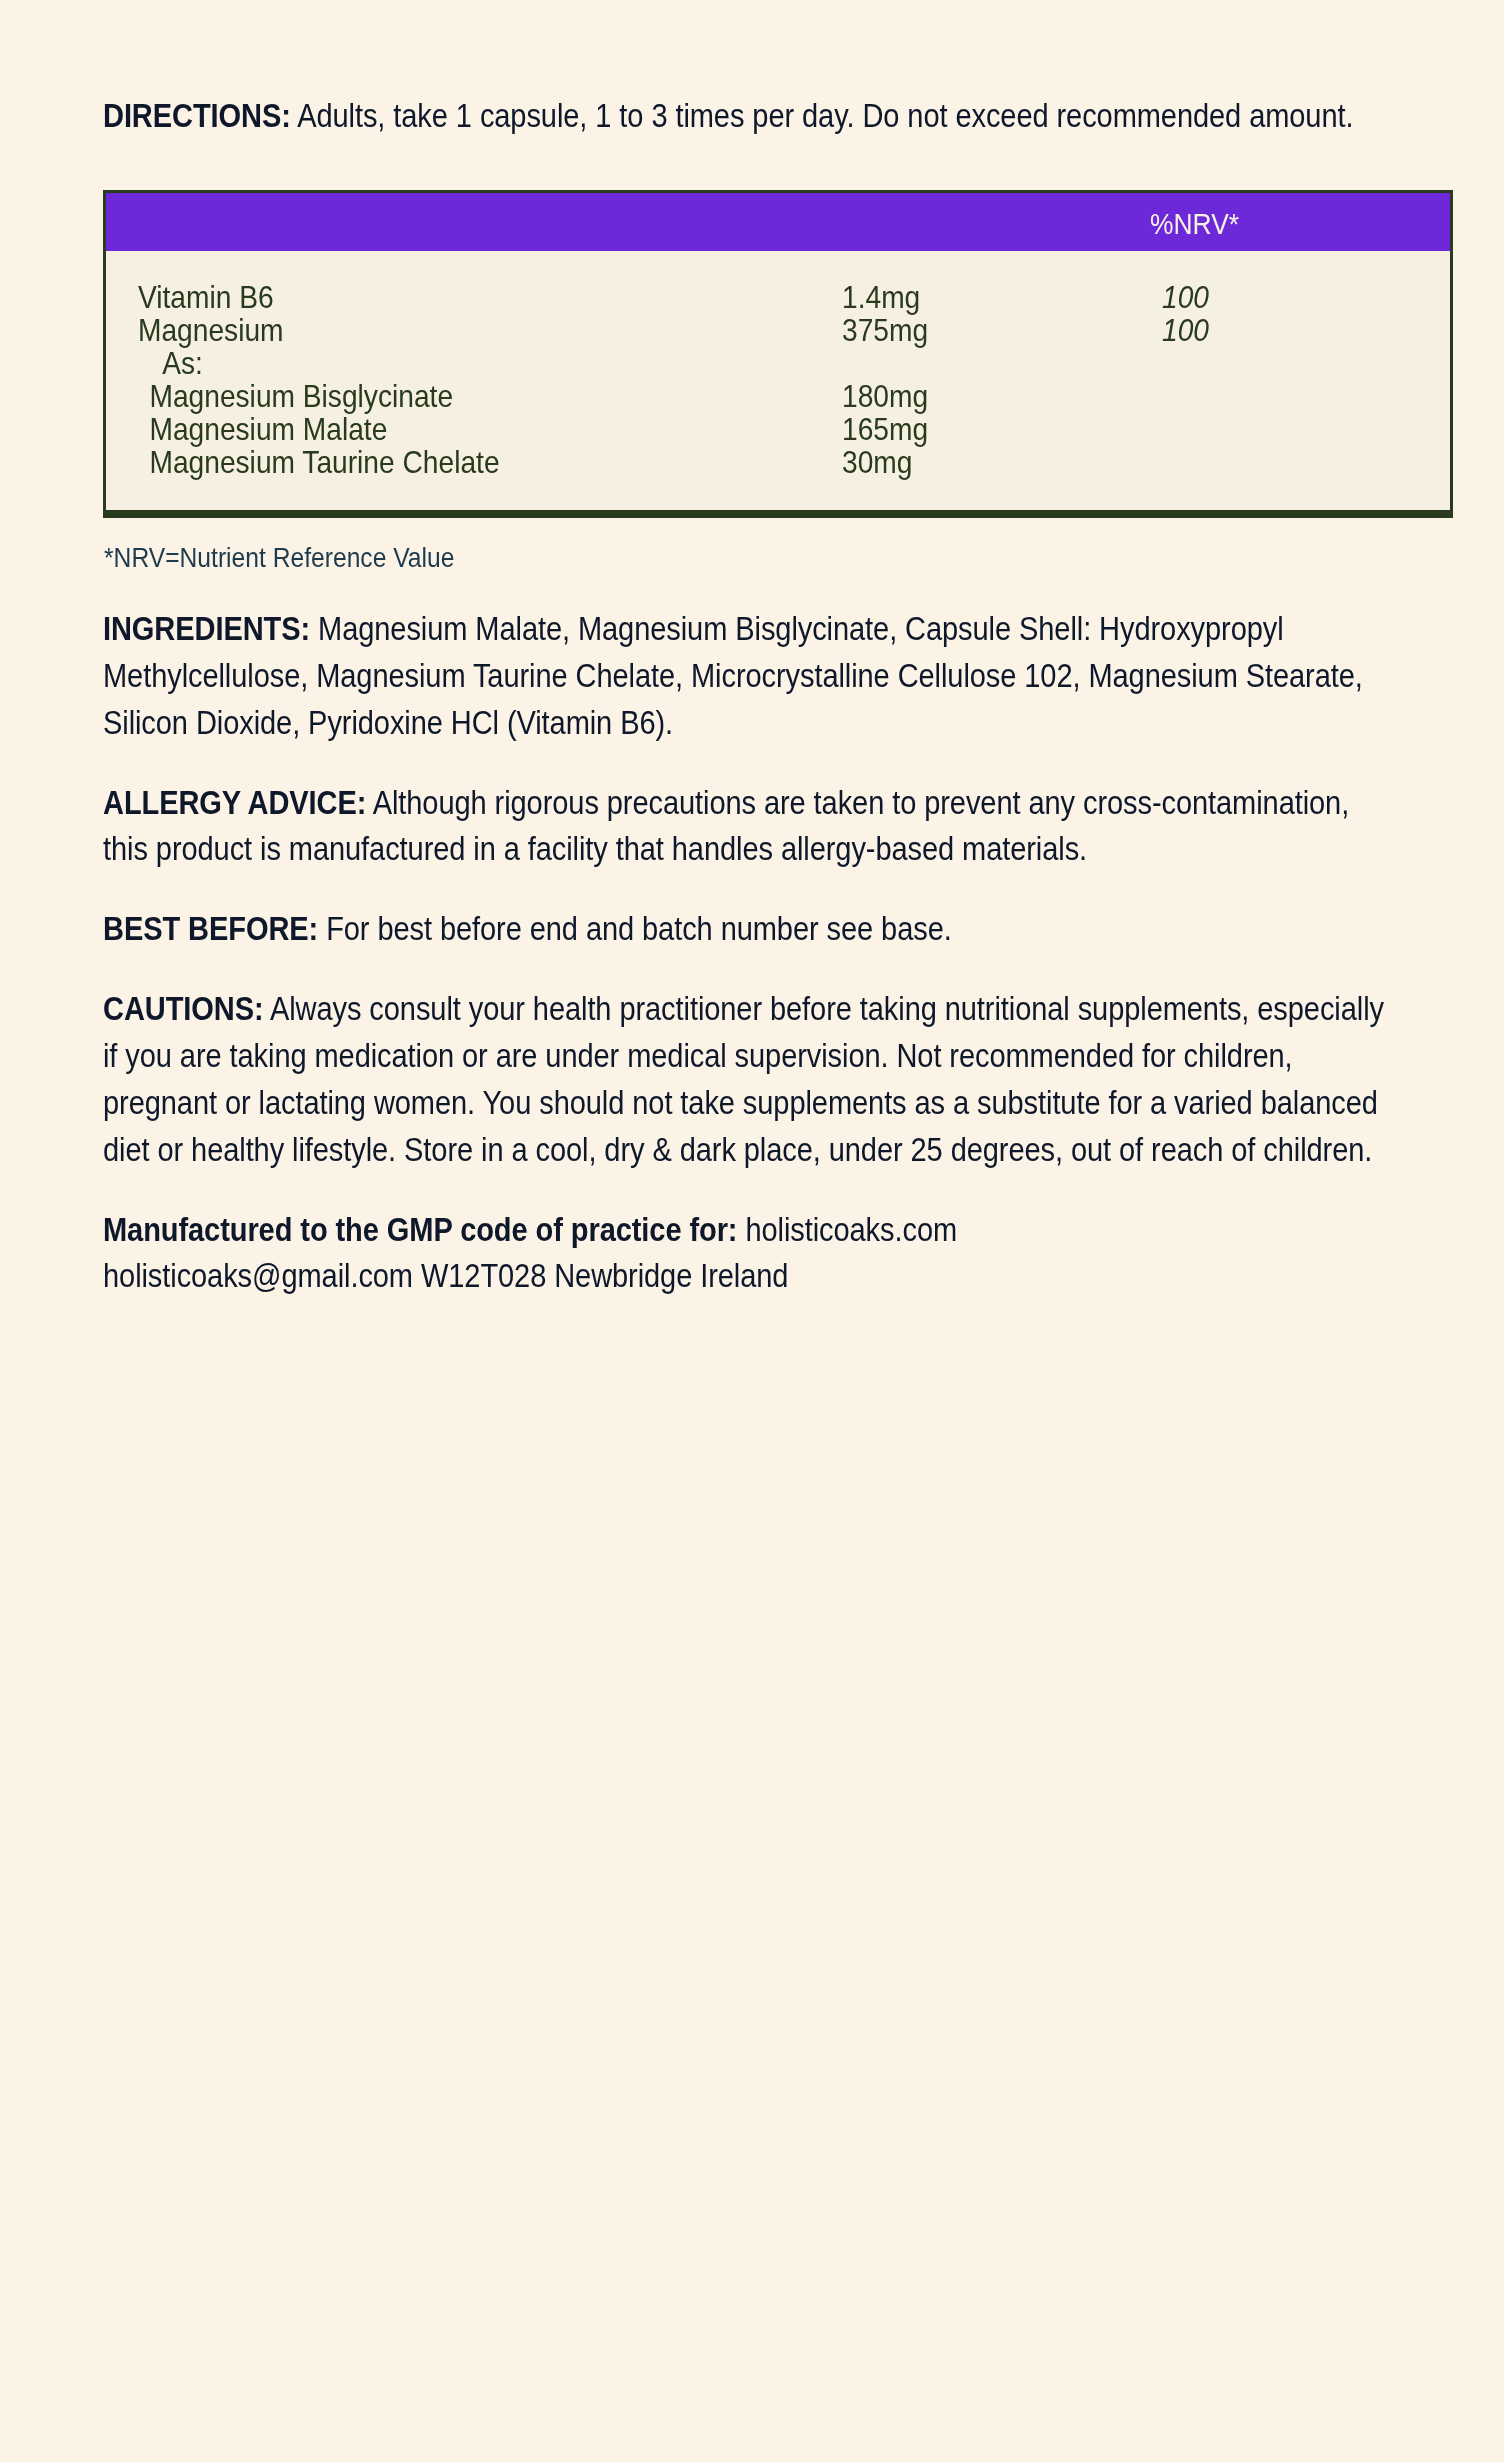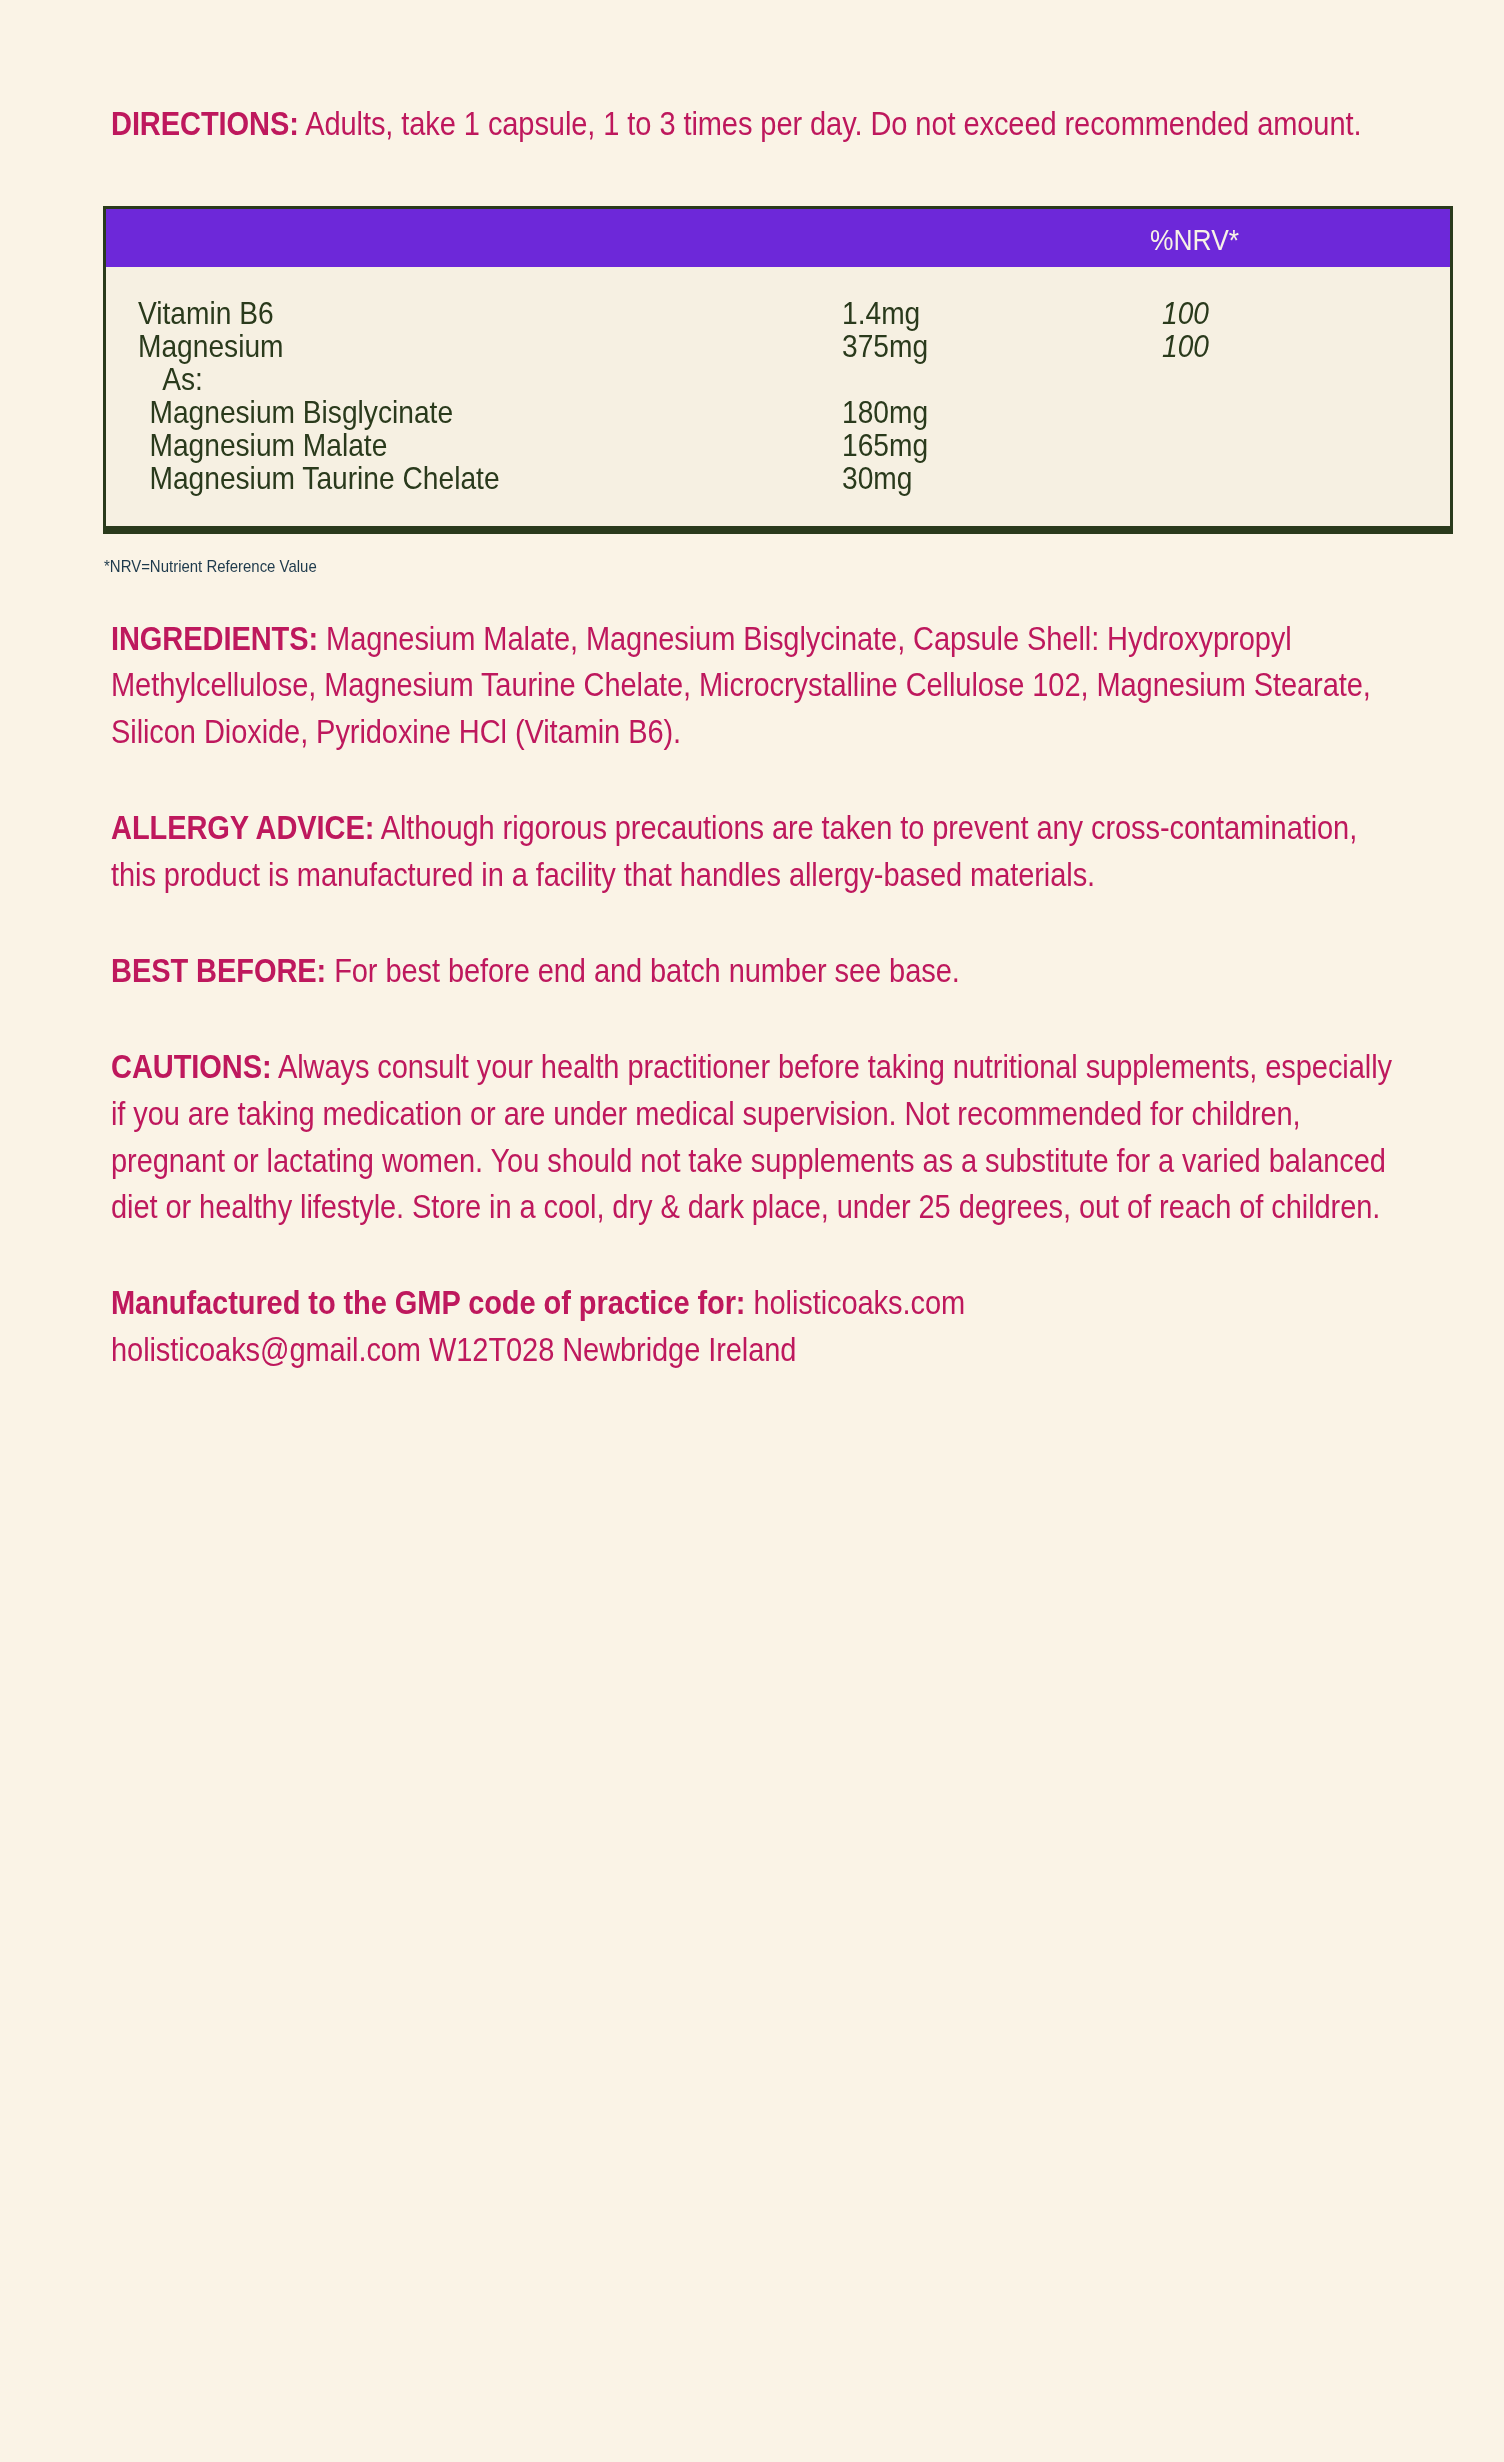--- a/index.html
+++ b/index.html
@@ -25,25 +25,25 @@
   }
 
   
   .cond {
     transform: scaleX(0.88);
     transform-origin: left center;
     width: 113.6%;
   }
 
   p.block {
-    margin: 8px;
+    margin: 0;
     font-size: 33px;
     line-height: 1.42;
     letter-spacing: -0.1px;
-    color: #be185d;
+    color: #0f172a;
   }
 
   .lead {
     font-weight: bold;
   }
 
   .gap-dir    { height: 26px; }
   .gap-prod   { height: 24.6px; }
   .gap-note   { height: 22px; }
   .gap-ing    { height: 30px; }
@@ -93,21 +93,21 @@
   .trow {
     height: 33px;
     line-height: 33px;
     white-space: nowrap;
   }
   .trow.indent1 { padding-left: 13px; }
   .trow.indent2 { padding-left: 27.5px; }
   .trow.blank   { color: transparent; }
 
   .footnote {
-    font-size: 17px;
+    font-size: 28px;
     line-height: 1.3;
     color: #1e3a4c;
     margin: 0;
     padding-left: 1.4px;
   }
 </style>
 </head>
 <body>
 
 <div class="page">

